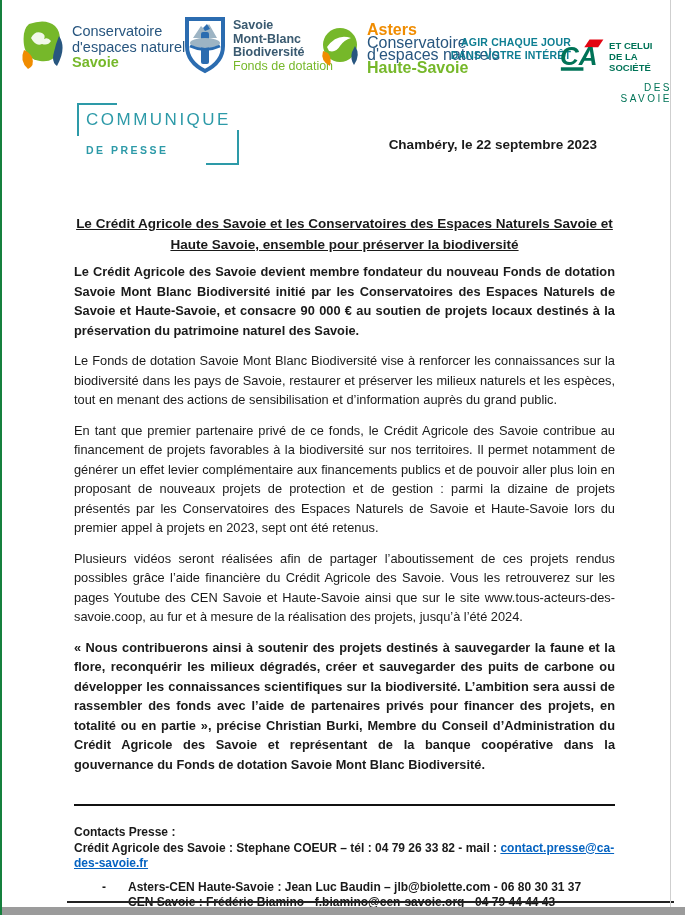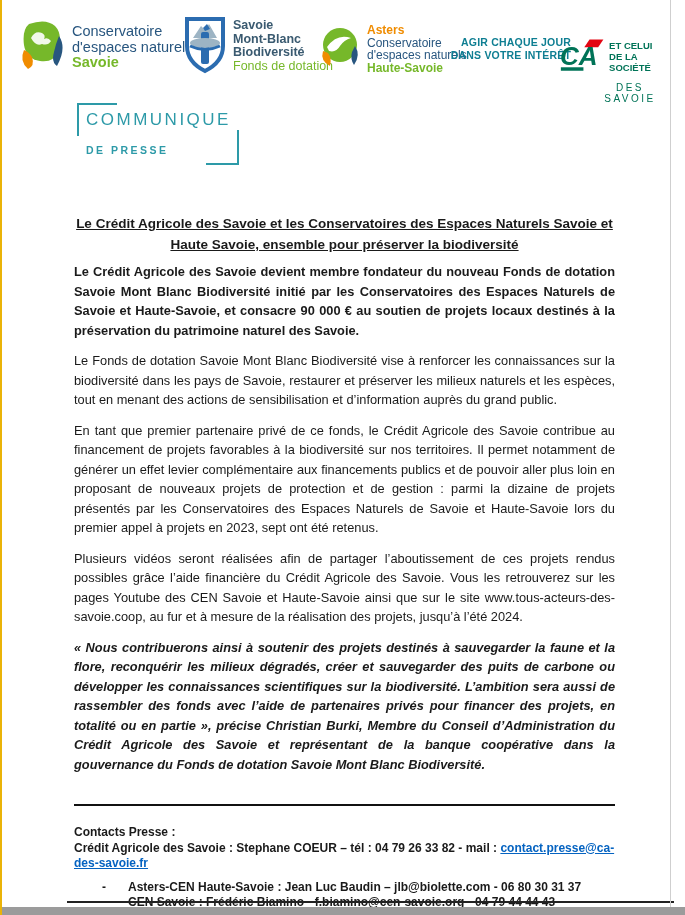--- a/index.html
+++ b/index.html
@@ -4,59 +4,59 @@
 <style>
   :root{
     --teal:#2d9aa8; --tagline-teal:#0e7e92; --ca-green:#007357; --ca-red:#e30613;
     --link-blue:#0563c1; --cen-blue:#28567f; --cen-green:#76b82a; --asters-orange:#f08c00;
     --smb-blue:#3a5a70; --shield-blue:#2b6cb0; --shield-gray:#9db4c4; --text:#1a1a1a;
   }
   html,body{margin:0;padding:0;background:#fff;}
   .page{
     position:relative;width:685px;height:915px;background:#fff;overflow:hidden;
     font-family:"Liberation Sans",sans-serif;color:var(--text);
-    border-left:2px solid #eab308;box-sizing:border-box;
+    border-left:2px solid #15803d;box-sizing:border-box;
   }
   
   .logo{position:absolute;display:flex;align-items:flex-start;}
   #logo-cen{left:16px;top:20px;gap:8px;}
   #logo-cen .ltext{font-size:14.5px;line-height:15.5px;color:var(--cen-blue);margin-top:4px;}
   #logo-cen .green{color:var(--cen-green);font-weight:700;}
   #logo-smb{left:182px;top:16px;gap:7px;}
   #logo-smb .ltext{font-size:12.5px;line-height:13.5px;font-weight:700;color:var(--smb-blue);margin-top:3px;}
   #logo-smb .green{color:var(--cen-green);font-weight:400;}
   #logo-asters{left:317px;top:24px;gap:6px;}
-  #logo-asters .ltext{font-size:12px;line-height:12.5px;color:var(--cen-blue);}
+  #logo-asters .ltext{font-size:16px;line-height:12.5px;color:var(--cen-blue);}
   #logo-asters .orange{color:var(--asters-orange);font-weight:700;}
   #logo-asters .green{color:var(--cen-green);font-weight:700;}
   #tagline{position:absolute;left:447px;top:36px;width:122px;text-align:right;
     font-weight:700;font-size:10.5px;line-height:13px;color:var(--tagline-teal);letter-spacing:.2px;}
   #logo-ca{left:558px;top:26px;flex-direction:column;width:112px;}
   #logo-ca .ca-row{display:flex;align-items:center;gap:4px;margin-top:9px;}
   #logo-ca .ca-claim{font-size:9.5px;line-height:11px;font-weight:700;color:var(--ca-green);}
-  #logo-ca .ca-sub{margin-top:5px;text-align:center;font-size:10px;letter-spacing:2.5px;
+  #logo-ca .ca-sub{margin-top:5px;text-align:right;font-size:10px;letter-spacing:2.5px;
     color:var(--ca-green);font-weight:400;padding-left:28px;}
   
   .bracket-tl{position:absolute;left:75px;top:103px;width:38px;height:31px;
     border-top:2px solid var(--teal);border-left:2px solid var(--teal);}
   .bracket-br{position:absolute;left:204px;top:130px;width:31px;height:33px;
     border-bottom:2px solid var(--teal);border-right:2px solid var(--teal);}
   .communique{position:absolute;left:84px;top:110px;width:150px;text-align:left;color:var(--teal);}
   .communique .l1{font-size:17px;letter-spacing:2.5px;font-weight:400;}
   .communique .l2{font-size:10.5px;letter-spacing:2.5px;font-weight:700;margin-top:14px;}
   .date{position:absolute;top:137px;left:355px;width:240px;text-align:right;
     font-weight:700;font-size:13.5px;}
   
   .doc-title{position:absolute;top:213px;left:72px;width:541px;text-align:center;
     font-weight:700;font-size:13.5px;line-height:21px;text-decoration:underline;}
   .content{position:absolute;top:262px;left:72px;width:541px;
     font-size:12.8px;line-height:19.5px;text-align:justify;}
   .content p{margin:0 0 11px 0;}
   .content .lead{font-weight:700;}
-  .content .quote{font-weight:700;font-style:italic;}
+  .content .quote{font-weight:700;}
   
   .contacts{position:absolute;top:804px;left:72px;width:541px;
     border-top:2px solid #111;padding-top:19px;font-size:12px;line-height:15.5px;font-weight:700;}
   .contacts .gap{height:8px;}
   .contacts a{color:var(--link-blue);text-decoration:underline;font-weight:700;cursor:pointer;}
   .bullet{display:flex;margin-left:28px;}
   .bullet .dash{width:26px;flex:none;}
   
   .edge-right{position:absolute;left:668px;top:0;width:1px;height:907px;background:#cfcfcf;}
   .footer-rule{position:absolute;left:65px;top:901px;width:607px;border-top:2px solid #222;}
@@ -133,20 +133,21 @@
     <div class="ca-sub">DES SAVOIE</div>
   </div>
 
   <div class="bracket-tl"></div>
   <div class="bracket-br"></div>
   <div class="communique">
     <div class="l1">COMMUNIQUE</div>
     <div class="l2">DE PRESSE</div>
   </div>
 
+  <div class="date">Chambéry, le 22 septembre 2023</div>
 
   <div class="doc-title">Le Crédit Agricole des Savoie et les Conservatoires des Espaces Naturels Savoie et Haute Savoie, ensemble pour préserver la biodiversité</div>
 
   <div class="content">
     <p class="lead">Le Crédit Agricole des Savoie devient membre fondateur du nouveau Fonds de dotation Savoie Mont Blanc Biodiversité initié par les Conservatoires des Espaces Naturels de Savoie et Haute-Savoie, et consacre 90 000 € au soutien de projets locaux destinés à la préservation du patrimoine naturel des Savoie.</p>
     <p>Le Fonds de dotation Savoie Mont Blanc Biodiversité vise à renforcer les connaissances sur la biodiversité dans les pays de Savoie, restaurer et préserver les milieux naturels et les espèces, tout en menant des actions de sensibilisation et d’information auprès du grand public.</p>
     <p>En tant que premier partenaire privé de ce fonds, le Crédit Agricole des Savoie contribue au financement de projets favorables à la biodiversité sur nos territoires. Il permet notamment de générer un effet levier complémentaire aux financements publics et de pouvoir aller plus loin en proposant de nouveaux projets de protection et de gestion : parmi la dizaine de projets présentés par les Conservatoires des Espaces Naturels de Savoie et Haute-Savoie lors du premier appel à projets en 2023, sept ont été retenus.</p>
     <p>Plusieurs vidéos seront réalisées afin de partager l’aboutissement de ces projets rendus possibles grâce l’aide financière du Crédit Agricole des Savoie. Vous les retrouverez sur les pages Youtube des CEN Savoie et Haute-Savoie ainsi que sur le site www.tous-acteurs-des-savoie.coop, au fur et à mesure de la réalisation des projets, jusqu’à l’été 2024.</p>
     <p class="quote">« Nous contribuerons ainsi à soutenir des projets destinés à sauvegarder la faune et la flore, reconquérir les milieux dégradés, créer et sauvegarder des puits de carbone ou développer les connaissances scientifiques sur la biodiversité. L’ambition sera aussi de rassembler des fonds avec l’aide de partenaires privés pour financer des projets, en totalité ou en partie », précise Christian Burki, Membre du Conseil d’Administration du Crédit Agricole des Savoie et représentant de la banque coopérative dans la gouvernance du Fonds de dotation Savoie Mont Blanc Biodiversité.</p>
   </div>

